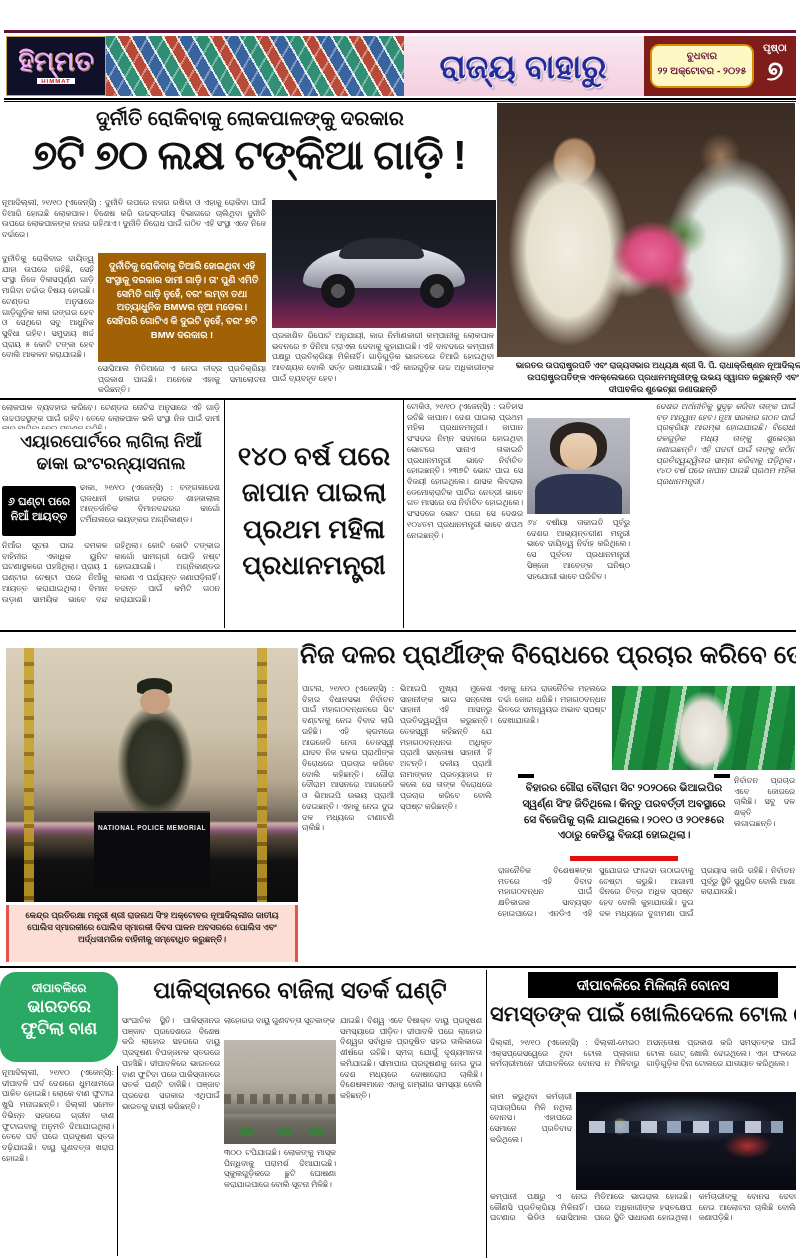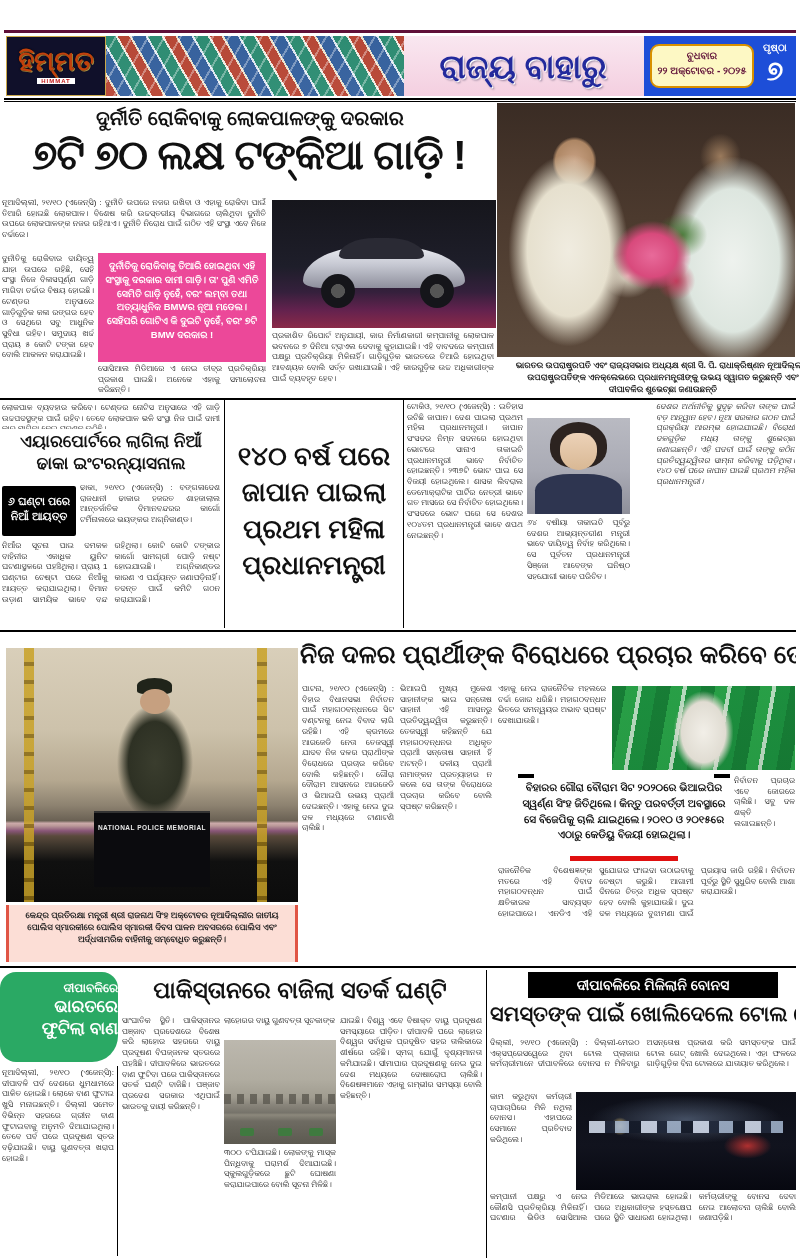--- a/index.html
+++ b/index.html
@@ -9,29 +9,29 @@
   #page { position:relative; width:800px; height:1258px; background:#fff; overflow:hidden; }
 
   
   .bt { font-size:8px; line-height:1.34; text-align:justify; color:#1c1c1c; overflow:hidden; }
   .c2 { column-count:2; column-gap:7px; }
   .c3 { column-count:3; column-gap:7px; }
 
   
   .topline { background:#5f1038; height:3px; }
   .logoBox { background:#10102a; border:1px solid #caa84a; display:flex; flex-direction:column; align-items:center; justify-content:center; }
-  .logoTxt { color:#c2410c; font-weight:bold; font-size:27px; text-shadow:0 0 2px #000, 1px 1px 0 #caa84a; line-height:1; }
+  .logoTxt { color:#f0abfc; font-weight:bold; font-size:27px; text-shadow:0 0 2px #000, 1px 1px 0 #caa84a; line-height:1; }
   .logoSub { background:#fff; color:#c01818; font-size:6px; font-weight:bold; padding:0 4px; margin-top:3px; letter-spacing:1px; }
   .collage { background:
       repeating-linear-gradient(60deg, rgba(190,60,40,.85) 0 10px, rgba(244,234,214,.9) 10px 12px, rgba(40,90,160,.85) 12px 24px, rgba(230,240,250,.9) 24px 26px, rgba(30,140,110,.85) 26px 38px, rgba(250,245,235,.9) 38px 40px),
       linear-gradient(#888,#aaa); }
   .collage2 { background:repeating-linear-gradient(-60deg, transparent 0 12px, rgba(255,255,255,.35) 12px 14px); }
   .pinkband { background:linear-gradient(180deg,#f9e7f0,#f4cfe0); }
   .secTitle { color:#232a9c; font-weight:bold; font-size:33px; text-align:center; line-height:58px; white-space:nowrap; text-shadow:1px 1px 0 #ffffff,2px 2px 2px rgba(0,0,50,.35); }
-  .maroonBox { background:#1d4ed8; }
+  .maroonBox { background:#7f1d1d; }
   .dateBox { background:#fdf8c4; border:2px solid #d89000; border-radius:9px; text-align:center; color:#5f1038; font-weight:bold; }
   .dateDay { font-size:10px; padding-top:4px; }
   .dateDate { font-size:10px; padding-top:3px; }
   .pgLabel { color:#fff; font-size:10px; font-weight:bold; text-align:center; }
   .pgNo { color:#fff; font-size:27px; font-weight:bold; text-align:center; line-height:1; }
   .dblrule { border-top:2px solid #000; }
   .thinrule { border-top:1px solid #000; }
 
   
   .hr { background:#000; height:2px; }
@@ -40,21 +40,21 @@
   
   .kicker { font-size:20px; font-weight:bold; text-align:center; white-space:nowrap; }
   .mainHL { font-size:41px; font-weight:800; text-align:center; white-space:nowrap; letter-spacing:-1px; }
   .subHL { font-size:17px; font-weight:bold; text-align:center; line-height:1.3; }
   .japHL { font-size:26px; font-weight:bold; text-align:center; line-height:1.4; }
   .tejHL { font-size:25px; font-weight:bold; text-align:center; white-space:nowrap; }
   .pakHL { font-size:23px; font-weight:bold; text-align:center; white-space:nowrap; }
   .tollHL { font-size:21px; font-weight:bold; text-align:center; white-space:nowrap; }
 
   
-  .redBox { background:#ec4899; color:#fff; font-size:9.5px; font-weight:bold; text-align:center; line-height:1.45; padding:6px 5px; }
+  .redBox { background:#a16207; color:#fff; font-size:9.5px; font-weight:bold; text-align:center; line-height:1.45; padding:6px 5px; }
   .blackInset { background:#000; color:#fff; font-weight:bold; font-size:11px; text-align:center; line-height:1.4; padding-top:8px; border-radius:2px; }
   .purpleTag { background:#a02fae; color:#fff; font-weight:bold; font-size:15px; text-align:center; line-height:27px; }
   .greenTag { background:#2aa964; color:#fff; font-weight:bold; text-align:center; border-radius:16px 16px 26px 16px; padding-top:9px; }
   .greenTag .l1 { font-size:12px; } .greenTag .l2 { font-size:17px; padding-top:2px; } .greenTag .l3 { font-size:17px; padding-top:2px; }
   .blackBar { background:#000; color:#fff; font-size:14px; font-weight:bold; text-align:center; line-height:26px; }
   .quoteBox { font-size:10.5px; font-weight:bold; text-align:center; line-height:1.5; color:#111; }
   .qCorner { background:#000; width:16px; height:4px; }
   .redBar { background:#e01010; }
   .caption { font-size:8.5px; font-weight:bold; text-align:center; line-height:1.4; color:#222; }
   .pinkCap { background:#fcded6; border-left:3px solid #e05545; border-right:3px solid #e05545; padding:5px 6px; }
@@ -209,21 +209,21 @@
   <div class="abs qCorner" style="left:518px; top:774px;"></div>
   <div class="abs qCorner" style="left:714px; top:774px;"></div>
   <div class="abs quoteBox" style="left:518px; top:780px; width:212px; height:74px; overflow:hidden;">ବିହାରର ଗୌରା ବୌରାମ ସିଟ ୨୦୨୦ରେ ଭିଆଇପିର ସ୍ୱର୍ଣ୍ଣ ସିଂହ ଜିତିଥିଲେ। କିନ୍ତୁ ପରବର୍ତ୍ତୀ ଅବସ୍ଥାରେ ସେ ବିଜେପିକୁ ଚାଲି ଯାଇଥିଲେ। ୨୦୧୦ ଓ ୨୦୧୫ରେ ଏଠାରୁ କେଡିୟୁ ବିଜୟୀ ହୋଇଥିଲା।</div>
   <div class="abs redBar" style="left:570px; top:856px; width:108px; height:5px;"></div>
   <div class="abs bt" style="left:734px; top:776px; width:61px; height:82px;">ନିର୍ବାଚନ ପ୍ରଚାର ଏବେ ଜୋରରେ ଚାଲିଛି। ସବୁ ଦଳ ଶକ୍ତି ଲଗାଇଛନ୍ତି।</div>
 
   <div class="abs bt c3" style="left:498px; top:866px; width:297px; height:96px;">ରାଜନୈତିକ ବିଶେଷଜ୍ଞଙ୍କ ମତରେ ଏହି ବିବାଦ ମହାଗଠବନ୍ଧନ ପାଇଁ କ୍ଷତିକାରକ ସାବ୍ୟସ୍ତ ହୋଇପାରେ। ଏନଡିଏ ଏହି ସୁଯୋଗର ଫାଇଦା ଉଠାଇବାକୁ ଚେଷ୍ଟା କରୁଛି। ଆଗାମୀ ଦିନରେ ଚିତ୍ର ଅଧିକ ସ୍ପଷ୍ଟ ହେବ ବୋଲି କୁହାଯାଉଛି। ଦୁଇ ଦଳ ମଧ୍ୟରେ ବୁଝାମଣା ପାଇଁ ପ୍ରୟାସ ଜାରି ରହିଛି। ନିର୍ବାଚନ ପୂର୍ବରୁ ସ୍ଥିତି ସୁଧୁରିବ ବୋଲି ଆଶା କରାଯାଉଛି।</div>
 
   <div class="abs hr" style="left:0; top:966px; width:796px;"></div>
 
-  <div class="abs greenTag" style="left:0px; top:972px; width:118px; height:90px;text-align:right;">
+  <div class="abs greenTag" style="left:0px; top:972px; width:118px; height:90px;">
     <div class="l1">ଦୀପାବଳିରେ</div>
     <div class="l2">ଭାରତରେ</div>
     <div class="l3">ଫୁଟିଲା ବାଣ</div>
   </div>
   <div class="abs bt" style="left:2px; top:1068px; width:112px; height:186px;">ନୂଆଦିଲ୍ଲୀ, ୨୧/୧୦ (ଏଜେନ୍ସି): ଦୀପାବଳି ପର୍ବ ଦେଶରେ ଧୁମଧାମରେ ପାଳିତ ହୋଇଛି। ଲୋକେ ବାଣ ଫୁଟାଇ ଖୁସି ମନାଇଛନ୍ତି। ଦିଲ୍ଲୀ ସମେତ ବିଭିନ୍ନ ସହରରେ ଗ୍ରୀନ ବାଣ ଫୁଟାଇବାକୁ ଅନୁମତି ଦିଆଯାଇଥିଲା। ତେବେ ପର୍ବ ପରେ ପ୍ରଦୂଷଣ ସ୍ତର ବଢ଼ିଯାଇଛି। ବାୟୁ ଗୁଣବତ୍ତା ଖରାପ ହୋଇଛି।</div>
   <div class="abs vr" style="left:117px; top:1066px; height:190px;"></div>
 
   <div class="abs pakHL" style="left:120px; top:977px; width:360px; height:34px; overflow:hidden;">ପାକିସ୍ତାନରେ ବାଜିଲା ସତର୍କ ଘଣ୍ଟି</div>
   <div class="abs bt" style="left:122px; top:1016px; width:98px; height:238px;">ସାଂଘାତିକ ସ୍ଥିତି। ପାକିସ୍ତାନର ପଞ୍ଜାବ ପ୍ରଦେଶରେ ବିଶେଷ କରି ଲାହୋର ସହରରେ ବାୟୁ ପ୍ରଦୂଷଣ ବିପଜ୍ଜନକ ସ୍ତରରେ ପହଞ୍ଚିଛି। ଦୀପାବଳିରେ ଭାରତରେ ବାଣ ଫୁଟିବା ପରେ ପାକିସ୍ତାନରେ ସତର୍କ ଘଣ୍ଟି ବାଜିଛି। ପଞ୍ଜାବ ପ୍ରଦେଶ ସରକାର ଏଥିପାଇଁ ଭାରତକୁ ଦାୟୀ କରିଛନ୍ତି।</div>
   <div class="abs bt" style="left:224px; top:1016px; width:112px; height:22px;">ଲାହୋରର ବାୟୁ ଗୁଣବତ୍ତା ସୂଚକାଙ୍କ</div>

